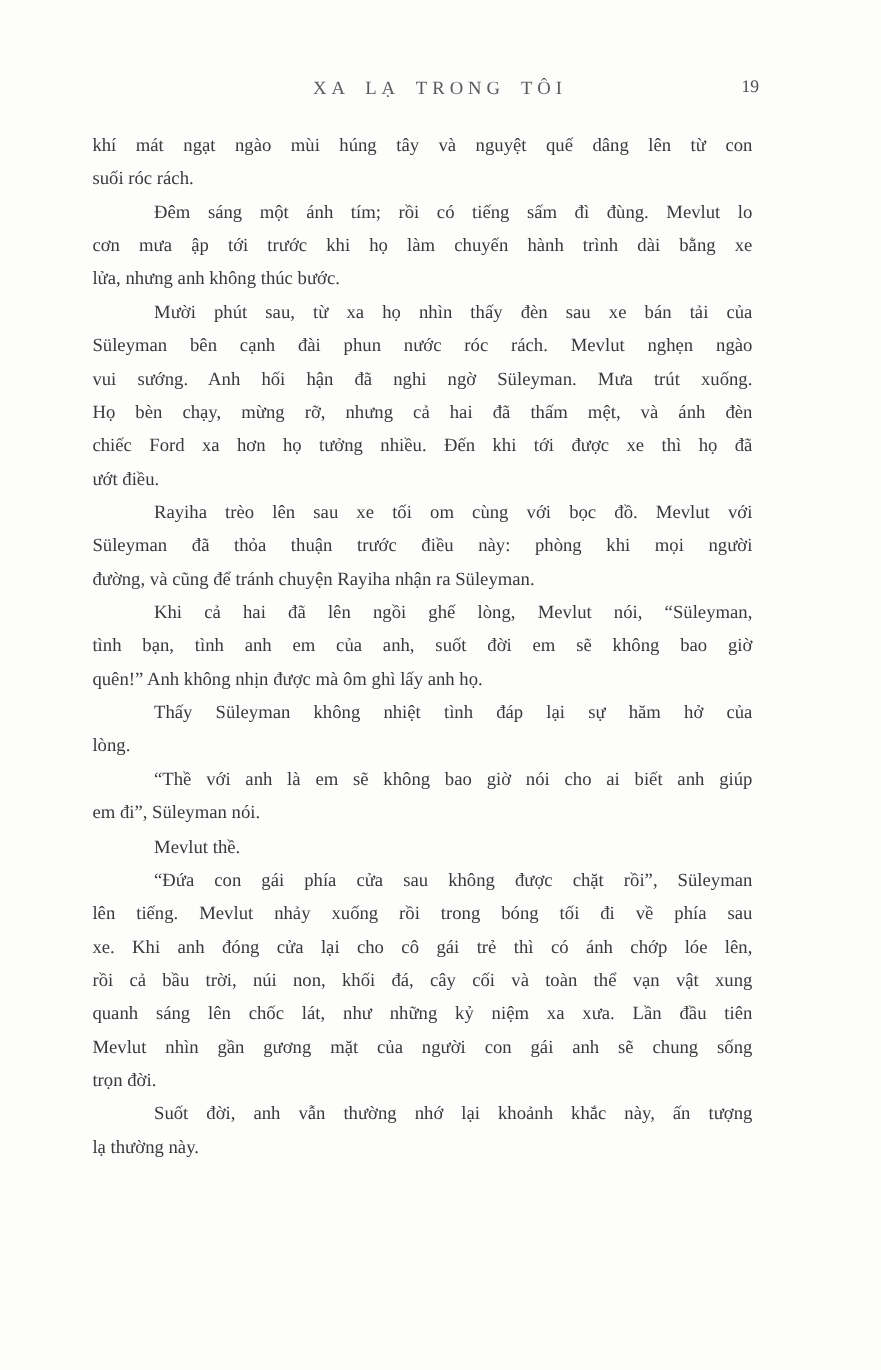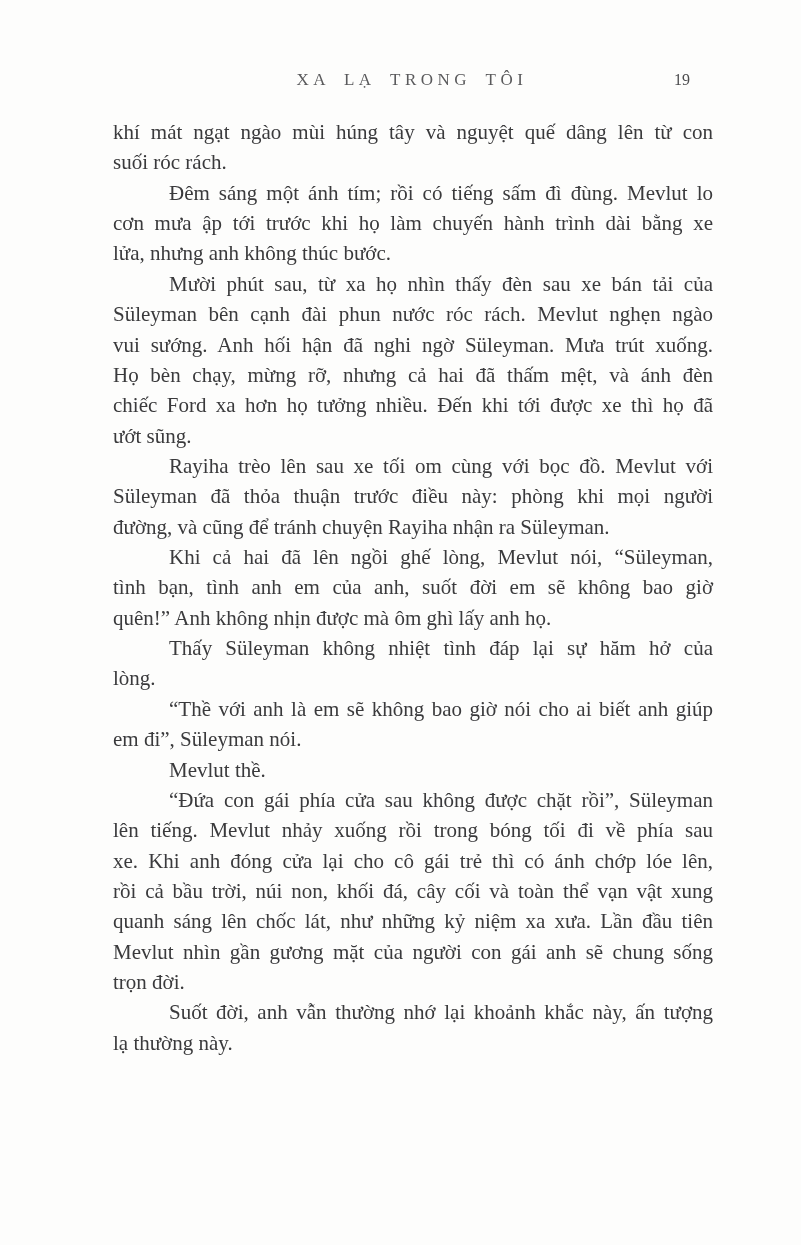--- a/index.html
+++ b/index.html
@@ -12,21 +12,21 @@
     width: 801px;
     height: 1245px;
     background: #fdfdfc;
     overflow: hidden;
     font-family: "Liberation Serif", "DejaVu Serif", serif;
   }
   
   .running-head {
     position: absolute;
     top: 70px;
-    left: 112px;
+    left: 100px;
     width: 600px;
     text-align: center;
     font-size: 17px;
     letter-spacing: 4.5px;
     word-spacing: 6px;
     color: #5a5a5c;
     line-height: 20px;
     white-space: nowrap;
   }
   .page-number {
@@ -35,24 +35,24 @@
     right: 111px;
     font-size: 16px;
     color: #4c4c4e;
     line-height: 20px;
     text-align: right;
   }
   
   .text-block {
     position: absolute;
     top: 117px;
-    left: 113px;
+    left: 84px;
     width: 600px;
     color: #3a3a3c;
-    font-size: 21px;
+    font-size: 17px;
   }
   .paragraph { margin: 0; padding: 0; }
   .line {
     height: 30.36px;
     line-height: 30.36px;
     text-align: justify;
     text-align-last: justify;
     text-justify: inter-word;
     overflow: visible;
     white-space: normal;
@@ -75,21 +75,21 @@
         <div class="line indent">Đêm sáng một ánh tím; rồi có tiếng sấm đì đùng. Mevlut lo</div>
         <div class="line">cơn mưa ập tới trước khi họ làm chuyến hành trình dài bằng xe</div>
         <div class="line last">lửa, nhưng anh không thúc bước.</div>
       </div>
       <div class="paragraph">
         <div class="line indent">Mười phút sau, từ xa họ nhìn thấy đèn sau xe bán tải của</div>
         <div class="line">Süleyman bên cạnh đài phun nước róc rách. Mevlut nghẹn ngào</div>
         <div class="line">vui sướng. Anh hối hận đã nghi ngờ Süleyman. Mưa trút xuống.</div>
         <div class="line">Họ bèn chạy, mừng rỡ, nhưng cả hai đã thấm mệt, và ánh đèn</div>
         <div class="line">chiếc Ford xa hơn họ tưởng nhiều. Đến khi tới được xe thì họ đã</div>
-        <div class="line last">ướt sũng.</div>
+        <div class="line last">ướt điều.</div>
       </div>
       <div class="paragraph">
         <div class="line indent">Rayiha trèo lên sau xe tối om cùng với bọc đồ. Mevlut với</div>
         <div class="line">Süleyman đã thỏa thuận trước điều này: phòng khi mọi người</div>
         <div class="line last">đường, và cũng để tránh chuyện Rayiha nhận ra Süleyman.</div>
       </div>
       <div class="paragraph">
         <div class="line indent">Khi cả hai đã lên ngồi ghế lòng, Mevlut nói, “Süleyman,</div>
         <div class="line">tình bạn, tình anh em của anh, suốt đời em sẽ không bao giờ</div>
         <div class="line last">quên!” Anh không nhịn được mà ôm ghì lấy anh họ.</div>

